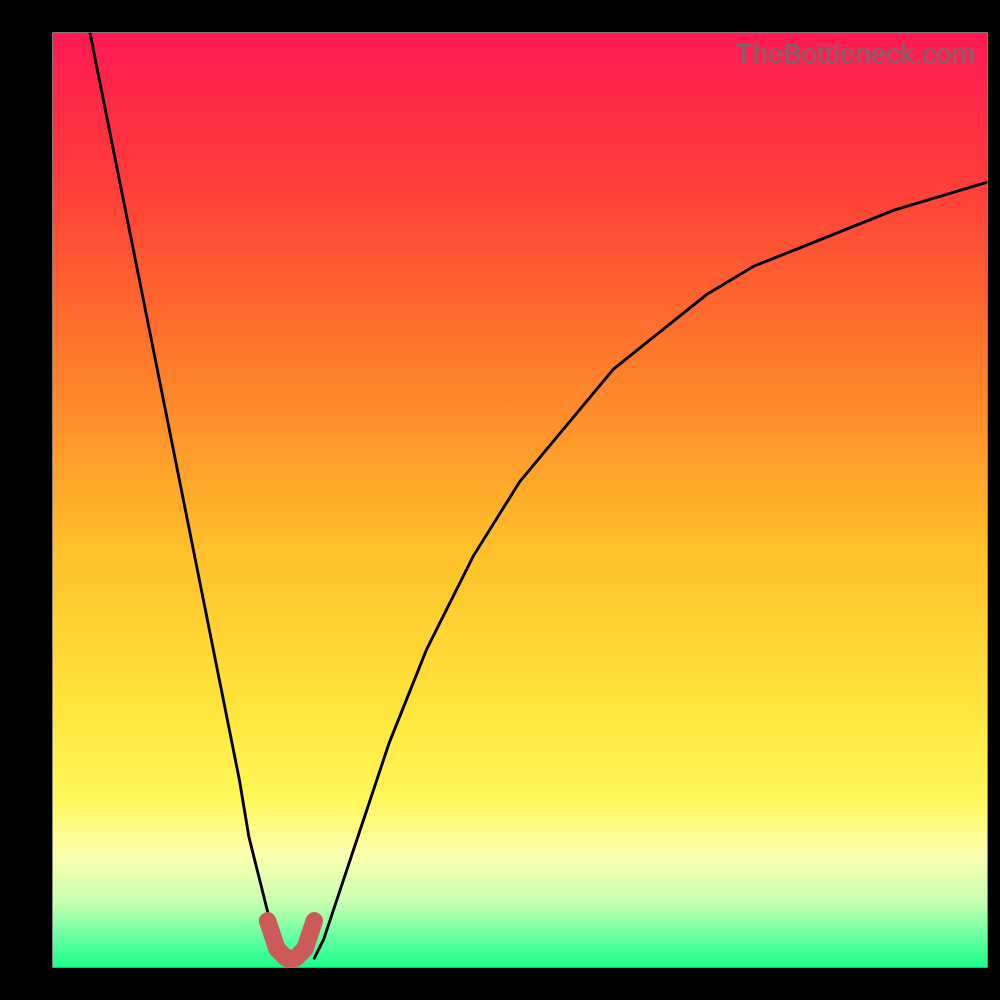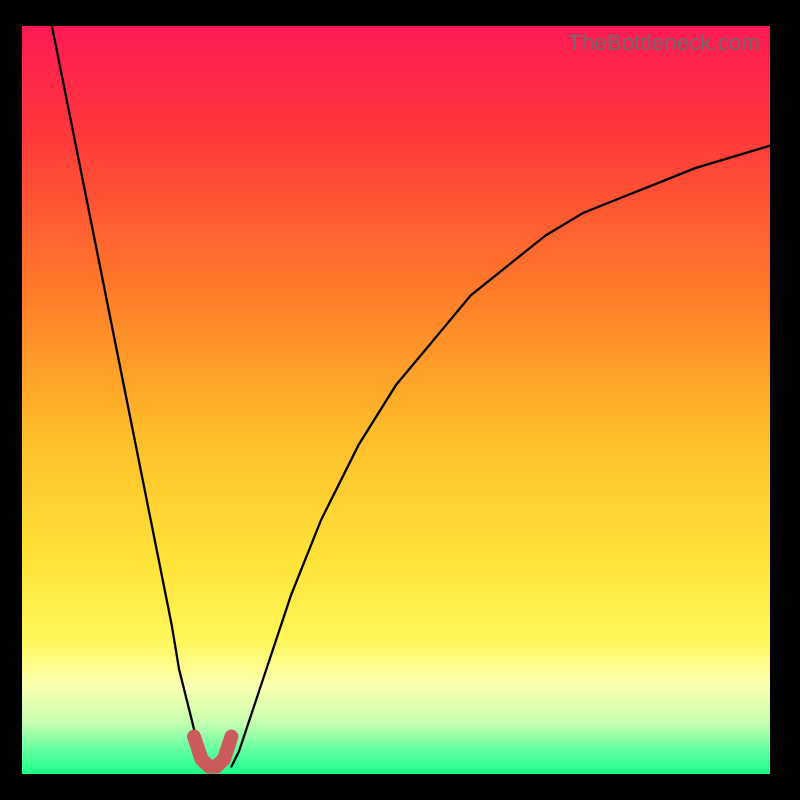--- a/index.html
+++ b/index.html
@@ -6,21 +6,21 @@
     margin: 0;
     padding: 0;
     width: 800px;
     height: 800px;
     background: #000;
     overflow: hidden;
     font-family: Arial, Helvetica, sans-serif;
   }
   .frame {
     position: absolute;
-    left: 22px;
+    left: 42px;
     top: 26px;
     width: 748px;
     height: 748px;
     background: #fff;
     overflow: hidden;
   }
   .watermark {
     position: absolute;
     top: 4px;
     right: 10px;

